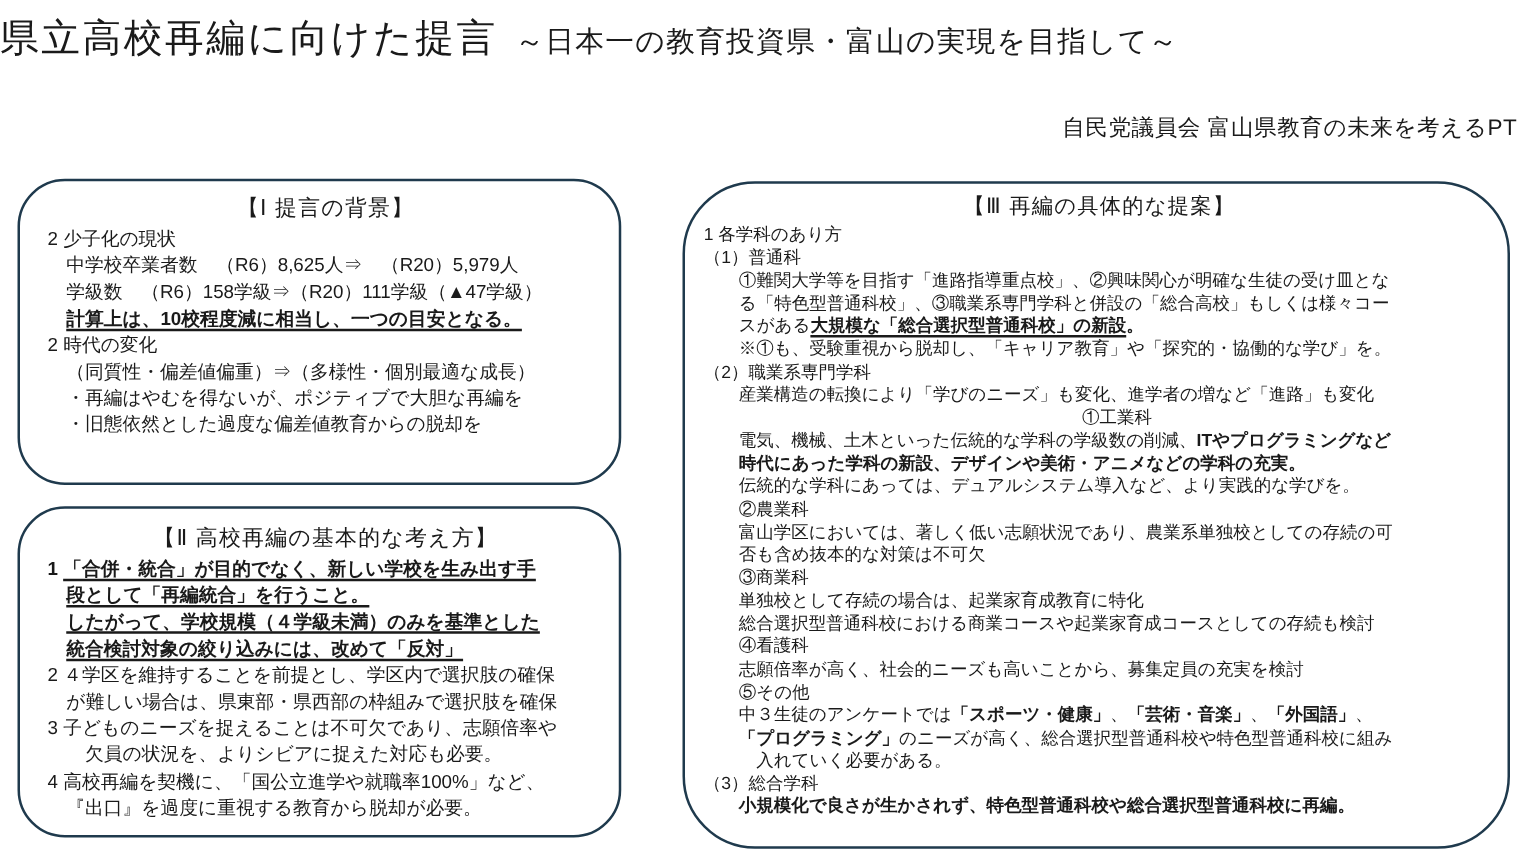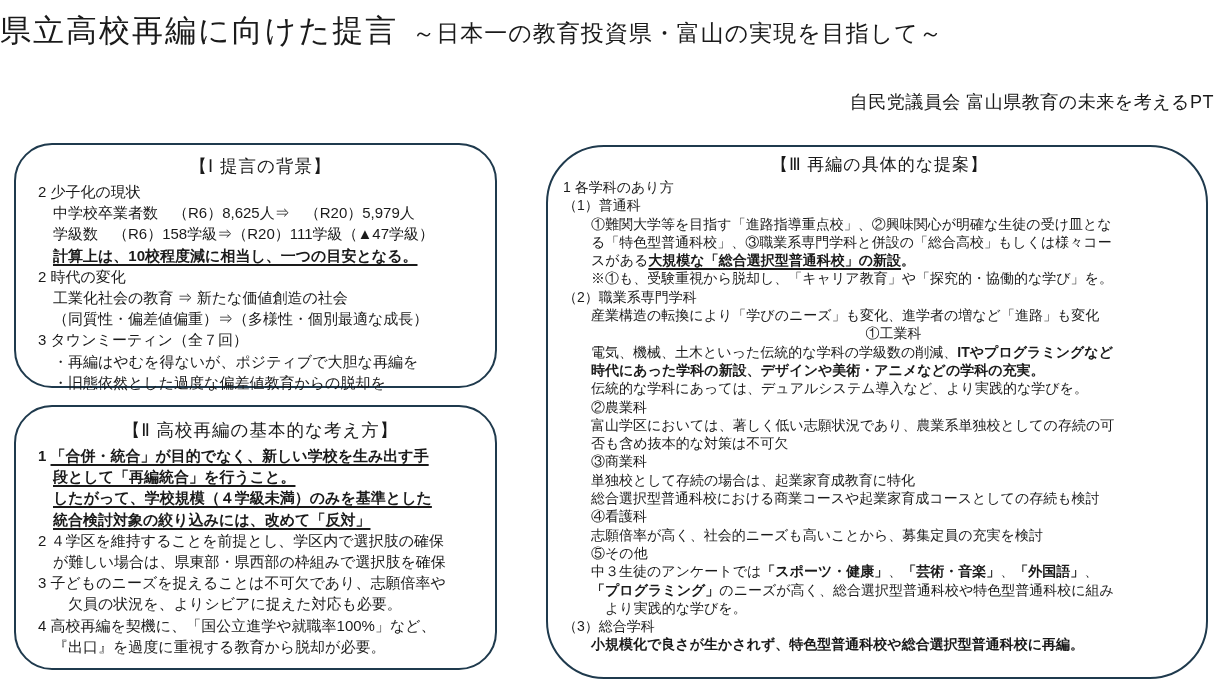--- a/index.html
+++ b/index.html
@@ -63,23 +63,21 @@
   <div class="credit">自民党議員会 富山県教育の未来を考えるPT</div>
 
   <div class="box box-small" id="box1">
     <div class="box-heading">【Ⅰ 提言の背景】</div>
     <div class="box-body">
         <div class="line"><span>2 少子化の現状</span></div>
         <div class="line" style="padding-left: 1em;"><span>中学校卒業者数　（R6）8,625人⇒　（R20）5,979人</span></div>
         <div class="line" style="padding-left: 1em;"><span>学級数　（R6）158学級⇒（R20）111学級（▲47学級）</span></div>
         <div class="line" style="padding-left: 1em;"><span class="b u">計算上は、10校程度減に相当し、一つの目安となる。</span></div>
         <div class="line"><span>2 時代の変化</span></div>
-        <div class="line" style="padding-left: 1em;"><span>工業化社会の教育 ⇒ 新たな価値創造の社会</span></div>
         <div class="line" style="padding-left: 1em;"><span>（同質性・偏差値偏重）⇒（多様性・個別最適な成長）</span></div>
-        <div class="line"><span>3 タウンミーティン（全７回）</span></div>
         <div class="line" style="padding-left: 1em;"><span>・再編はやむを得ないが、ポジティブで大胆な再編を</span></div>
         <div class="line" style="padding-left: 1em;"><span>・旧態依然とした過度な偏差値教育からの脱却を</span></div>
       </div>
   </div>
 
   <div class="box box-small" id="box2">
     <div class="box-heading">【Ⅱ 高校再編の基本的な考え方】</div>
     <div class="box-body">
         <div class="line"><span class="b">1 </span><span class="b u">「合併・統合」が目的でなく、新しい学校を生み出す手</span></div>
         <div class="line" style="padding-left: 1em;"><span class="b u">段として「再編統合」を行うこと。</span></div>
@@ -113,19 +111,19 @@
         <div class="line" style="padding-left: 2em;"><span>富山学区においては、著しく低い志願状況であり、農業系単独校としての存続の可</span></div>
         <div class="line" style="padding-left: 2em;"><span>否も含め抜本的な対策は不可欠</span></div>
         <div class="line" style="padding-left: 2em;"><span>③商業科</span></div>
         <div class="line" style="padding-left: 2em;"><span>単独校として存続の場合は、起業家育成教育に特化</span></div>
         <div class="line" style="padding-left: 2em;"><span>総合選択型普通科校における商業コースや起業家育成コースとしての存続も検討</span></div>
         <div class="line" style="padding-left: 2em;"><span>④看護科</span></div>
         <div class="line" style="padding-left: 2em;"><span>志願倍率が高く、社会的ニーズも高いことから、募集定員の充実を検討</span></div>
         <div class="line" style="padding-left: 2em;"><span>⑤その他</span></div>
         <div class="line" style="padding-left: 2em;"><span>中３生徒のアンケートでは</span><span class="b">「スポーツ・健康」</span><span>、</span><span class="b">「芸術・音楽」</span><span>、</span><span class="b">「外国語」</span><span>、</span></div>
         <div class="line" style="padding-left: 2em;"><span class="b">「プログラミング」</span><span>のニーズが高く、総合選択型普通科校や特色型普通科校に組み</span></div>
-        <div class="line" style="padding-left: 3em;"><span>より実践的な学びを。</span></div>
+        <div class="line" style="padding-left: 3em;"><span>入れていく必要がある。</span></div>
         <div class="line"><span>（3）総合学科</span></div>
         <div class="line" style="padding-left: 2em;"><span class="b">小規模化で良さが生かされず、特色型普通科校や総合選択型普通科校に再編。</span></div>
       </div>
   </div>
 
 </div>
 
 </body></html>

